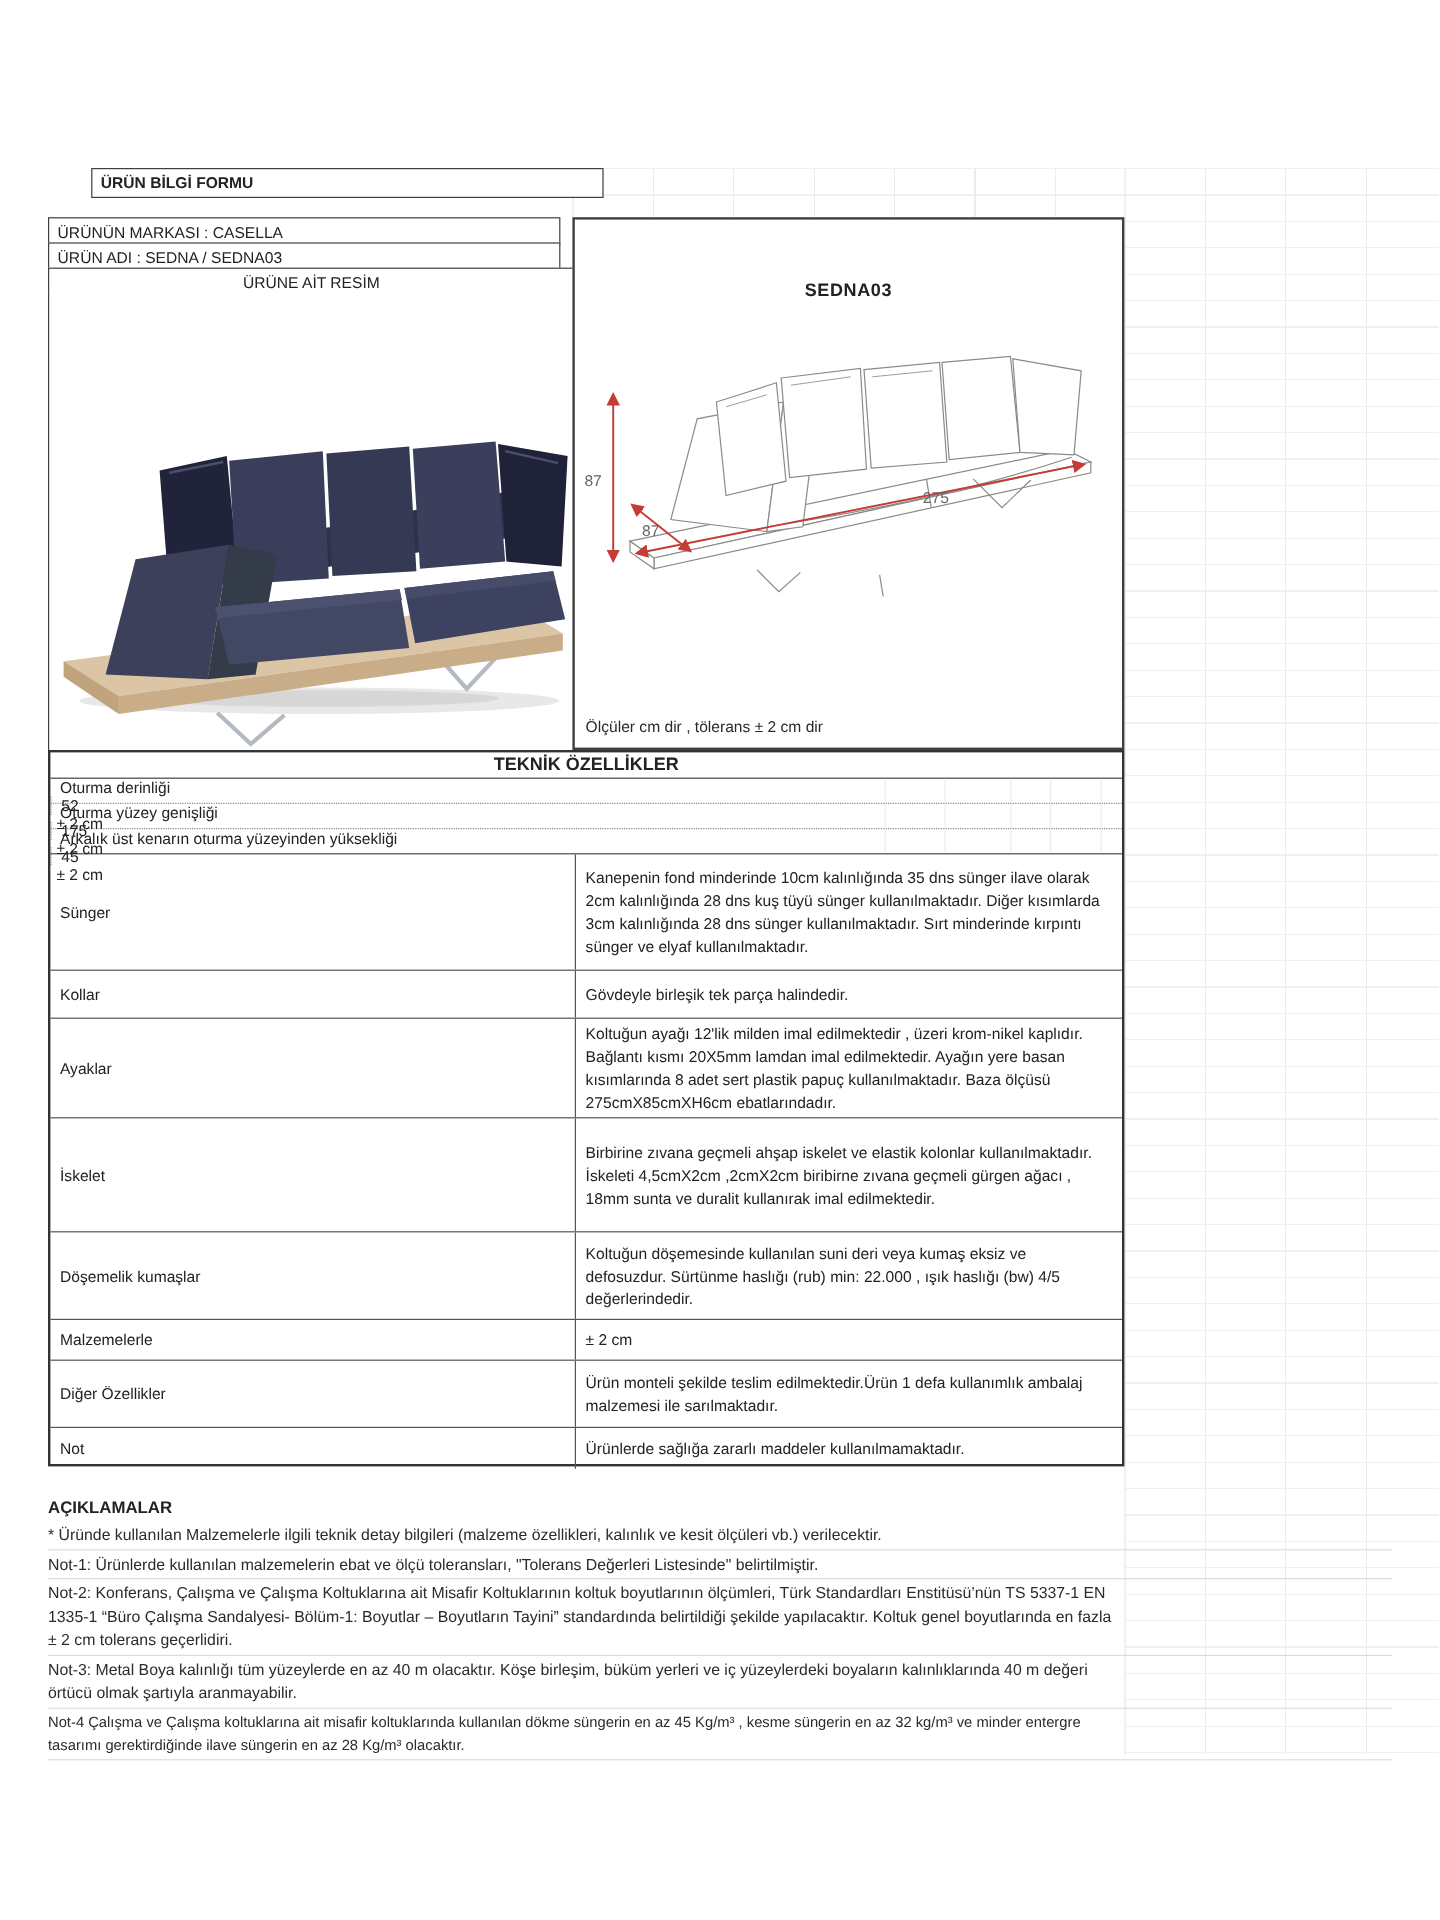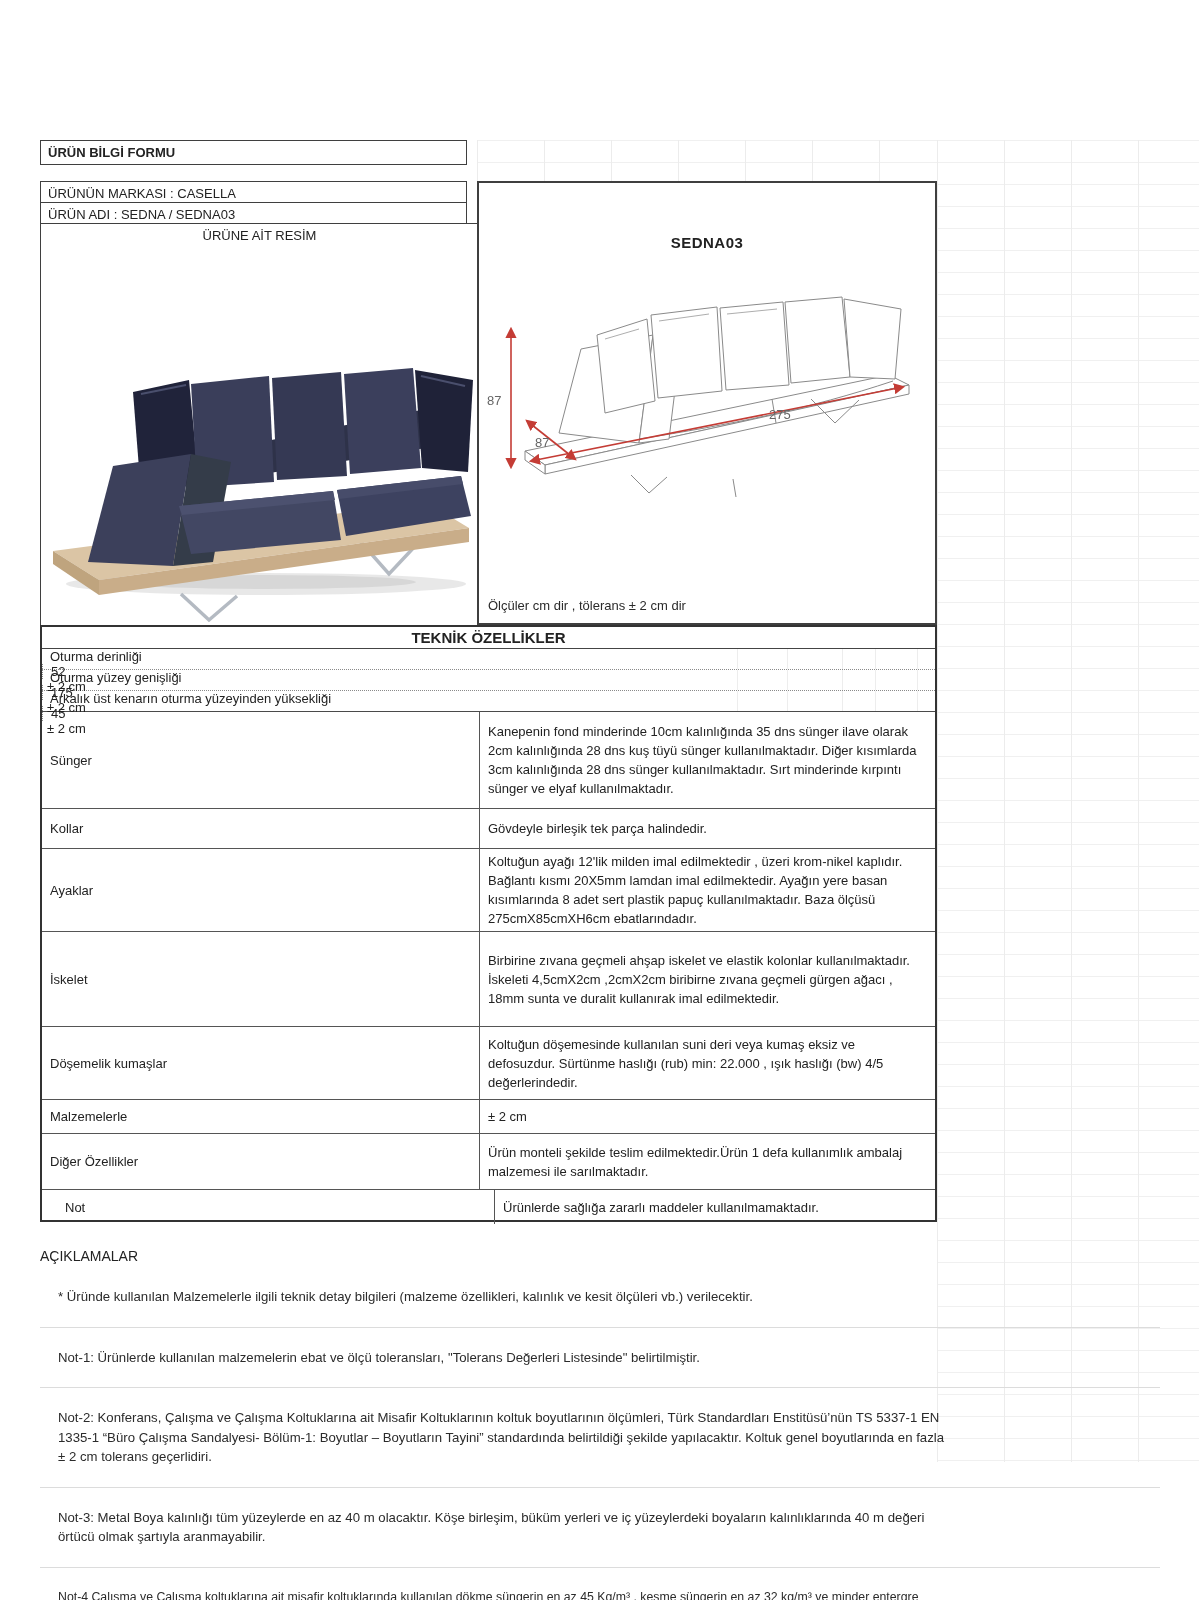--- a/index.html
+++ b/index.html
@@ -10,21 +10,21 @@
   .abs{position:absolute;}
   
   .grid{
     background-image:
       repeating-linear-gradient(to right, #ececec 0 1px, transparent 1px 67px),
       repeating-linear-gradient(to bottom, #f0f0f0 0 1px, transparent 1px 22px);
   }
   
   .hdr-box{border:1px solid #3f3f3f;background:#fff;display:flex;align-items:center;
     padding-left:7px;font-size:13px;white-space:nowrap;overflow:hidden;}
-  .bold{font-weight:bold;}
+  .bold{font-weight:bold;margin-left:36px;}
   .center{justify-content:center;padding-left:0;}
   
   .photo-box{border:1px solid #3f3f3f;border-top:none;background:#fff;}
   
   .panel{border:2px solid #3f3f3f;background:#fff;}
   .panel-title{position:absolute;left:0;top:16px;width:100%;text-align:center;
     font-size:15px;font-weight:bold;letter-spacing:.5px;margin-top:35px;}
   .panel-caption{position:absolute;left:9px;top:415px;font-size:13px;color:#2b2b2b;}
   
   .table{border:2px solid #333;background:#fff;box-sizing:border-box;}
@@ -44,23 +44,23 @@
       linear-gradient(#ededed,#ededed) 833px 0/1px 100% no-repeat,
       linear-gradient(#ededed,#ededed) 875px 0/1px 100% no-repeat; flex-direction: column;}
   .m-row.last{border-bottom:1px solid #4a4a4a;}
   .m-row .val{width:206px;box-sizing:border-box;border-left:1px dotted #8a8a8a;
     display:flex;align-items:center;padding-left:8px;font-size:13px;}
   .m-row .tol{flex:1;display:flex;align-items:center;padding-left:5px;font-size:13px;}
   .d-row{border-bottom:1px solid #555;}
   .d-row.last{border-bottom:none;}
   
   .notes-item{width:1120px;border-bottom:1px solid #dcdcdc;padding:2px 0;}
-  .notes-item p{margin:18px;width:892px;font-size:13.2px;line-height:19.5px;color:#2b2b2b;}
+  .notes-item p{margin:0;width:892px;font-size:13.2px;line-height:19.5px;color:#2b2b2b;}
   .notes-item.small p{font-size:12.3px;line-height:19px;}
-  .notes-header{font-size:14px;font-weight:normal;padding:4px 0 3px 0;}
+  .notes-header{font-size:14px;font-weight:bold;padding:4px 0 3px 0;}
 </style>
 </head>
 <body>
 
 <div class="sheet">
 
   <div class="abs grid" style="left:937px;top:140px;width:262px;height:1322px;"></div>
   <div class="abs grid" style="left:477px;top:140px;width:460px;height:41px;"></div>
 
   <div class="abs hdr-box bold" style="left:40px;top:140px;width:418px;height:23px;">
@@ -197,21 +197,21 @@
       <div class="content">Koltuğun döşemesinde kullanılan suni deri veya kumaş eksiz ve defosuzdur. Sürtünme haslığı (rub) min: 22.000 , ışık haslığı (bw) 4/5 değerlerindedir.</div>
     </div>
     <div class="trow d-row" style="height:34px;">
       <div class="lbl">Malzemelerle</div>
       <div class="content">± 2 cm</div>
     </div>
     <div class="trow d-row" style="height:56px;">
       <div class="lbl">Diğer Özellikler</div>
       <div class="content">Ürün monteli şekilde teslim edilmektedir.Ürün 1 defa kullanımlık ambalaj malzemesi ile sarılmaktadır.</div>
     </div>
-    <div class="trow d-row last" style="height:34px;margin-left:15px;">
+    <div class="trow d-row last" style="height:34px;">
       <div class="lbl">Not</div>
       <div class="content">Ürünlerde sağlığa zararlı maddeler kullanılmamaktadır.</div>
     </div>
   </div>
 
   <div class="abs" style="left:40px;top:1244px;width:1120px;">
     <div class="notes-header">AÇIKLAMALAR</div>
     <div class="notes-item">
       <p>* Üründe kullanılan Malzemelerle ilgili teknik detay bilgileri (malzeme özellikleri, kalınlık ve kesit ölçüleri vb.) verilecektir.</p>
     </div>

